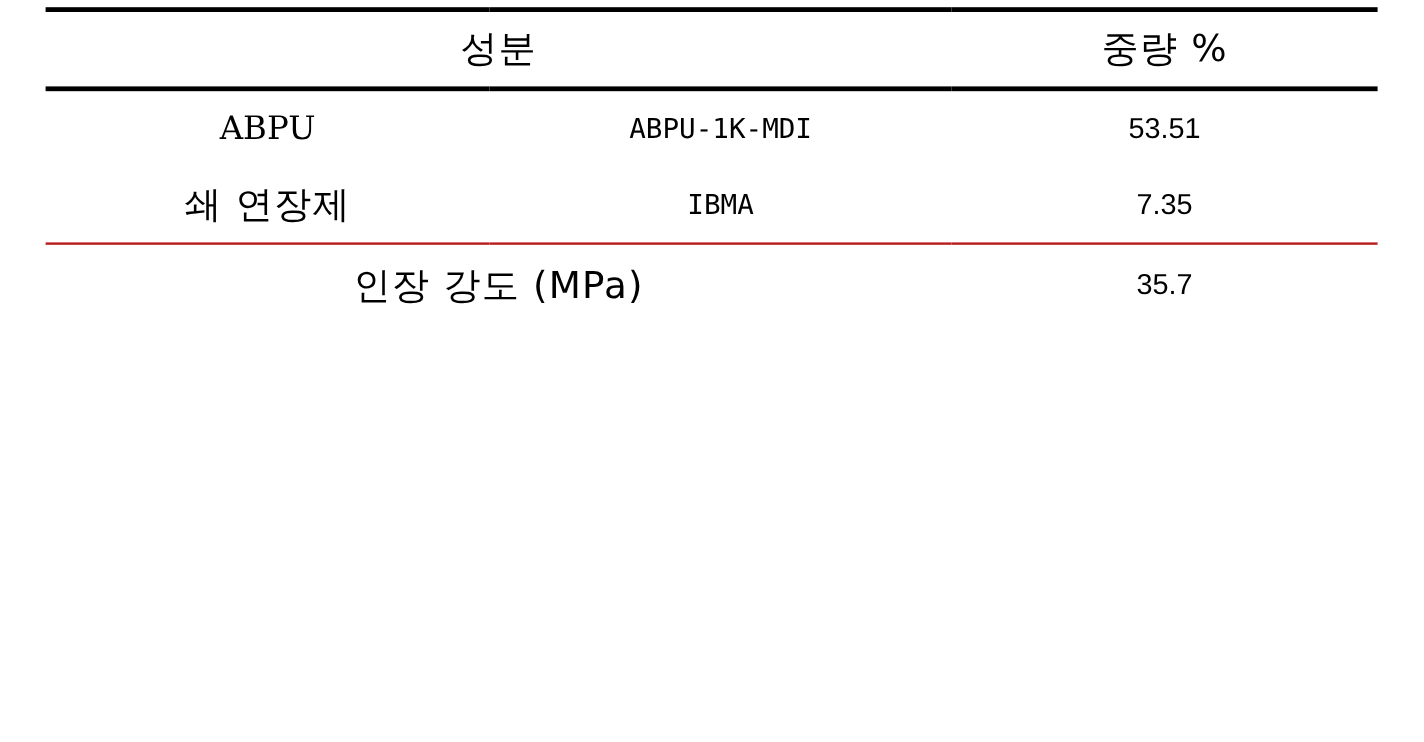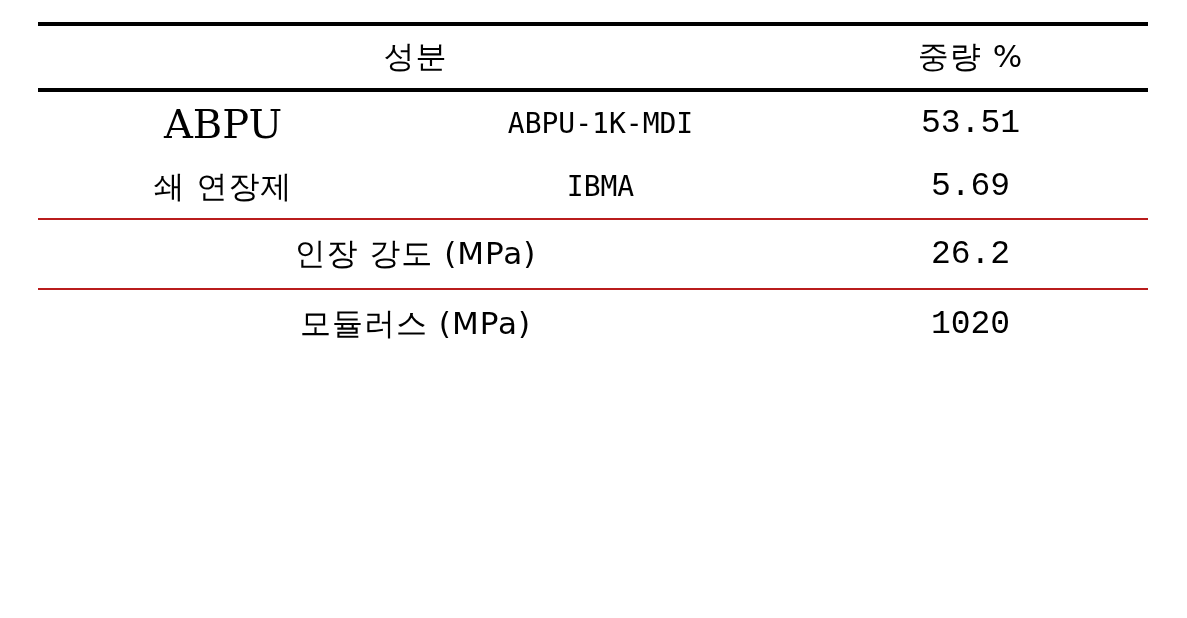--- a/index.html
+++ b/index.html
@@ -16,21 +16,21 @@
   }
   .page {
     position: relative;
     width: 1187px;
     height: 618px;
     box-sizing: border-box;
   }
   table.spec-table {
     position: absolute;
     left: 38px;
-    top: 22px;
+    top: 6px;
     width: 1110px;
     border-collapse: collapse;
     table-layout: fixed;
   }
   table.spec-table td,
   table.spec-table th {
     text-align: center;
     vertical-align: middle;
     font-weight: normal;
     padding: 0;
@@ -52,38 +52,38 @@
     border-bottom: 4px solid #000;
   }
 
   .head-cell {
     height: 62px;
     font-size: 33px;
     letter-spacing: 1px;
   }
   .body-cell {
     height: 63px;
-    font-size: 40px;
+    font-size: 27px;
   }
   .prop-cell {
     height: 68px;
     font-size: 33px;
   }
   .kor {
     font-family: "DejaVu Sans", sans-serif;
     font-size: 31px;
     letter-spacing: 1px;
   }
   .mono-ish {
     font-family: "DejaVu Sans Mono", monospace;
-    font-size: 28px;
+    font-size: 23px;
   }
   .val-mono {
-    font-family: Liberation Mono, monospace;
-    font-size: 33px;
+    font-family: Liberation Sans, sans-serif;
+    font-size: 24px;
   }
 </style>
 </head>
 <body>
 
 <div class="page">
   <table class="spec-table">
     <colgroup>
       <col class="col-a">
       <col class="col-b">
@@ -98,29 +98,25 @@
       <tr>
         <td class="body-cell">ABPU</td>
         <td class="body-cell mono-ish">ABPU-1K-MDI</td>
         <td class="body-cell val-mono">53.51</td>
       </tr>
 
 
       <tr>
         <td class="body-cell kor">쇄 연장제</td>
         <td class="body-cell mono-ish">IBMA</td>
-        <td class="body-cell val-mono">5.69</td>
+        <td class="body-cell val-mono">7.35</td>
       </tr>
 
 
       <tr class="rule-thin-top">
         <td class="prop-cell kor" colspan="2">인장 강도 (MPa)</td>
-        <td class="prop-cell val-mono">26.2</td>
+        <td class="prop-cell val-mono">35.7</td>
       </tr>
 
-      <tr class="rule-thin-top">
-        <td class="prop-cell kor" colspan="2">모듈러스 (MPa)</td>
-        <td class="prop-cell val-mono">1020</td>
-      </tr>
 
     </tbody>
   </table>
 </div>
 
 </body></html>

